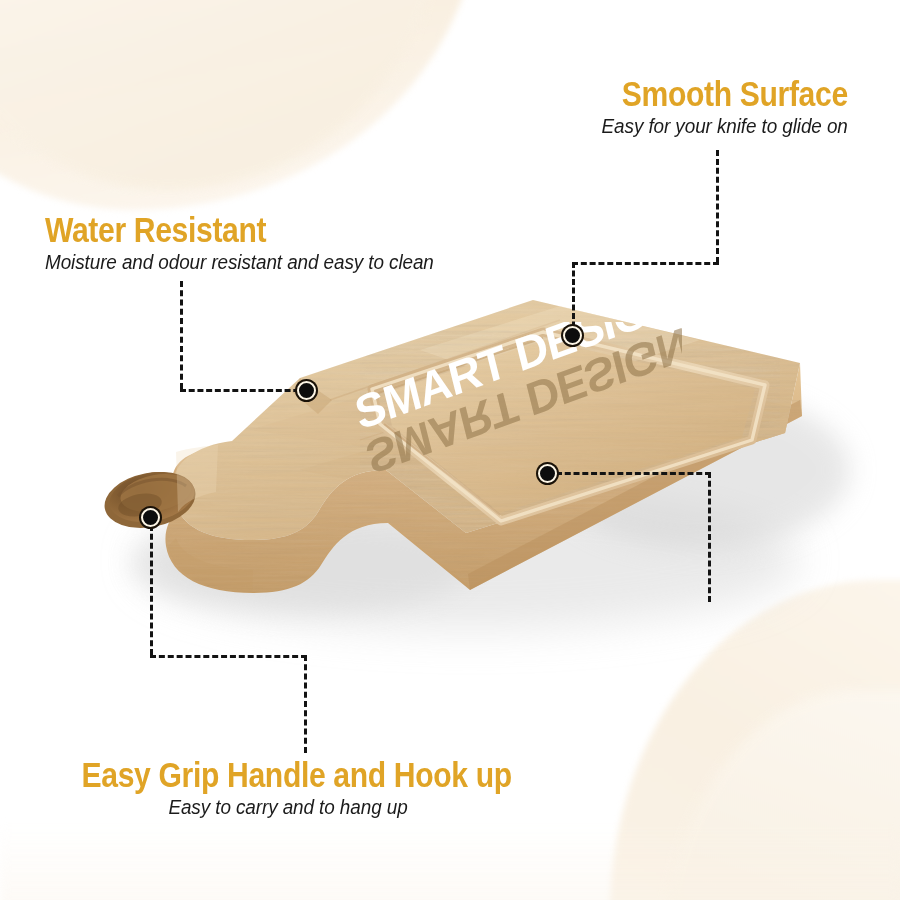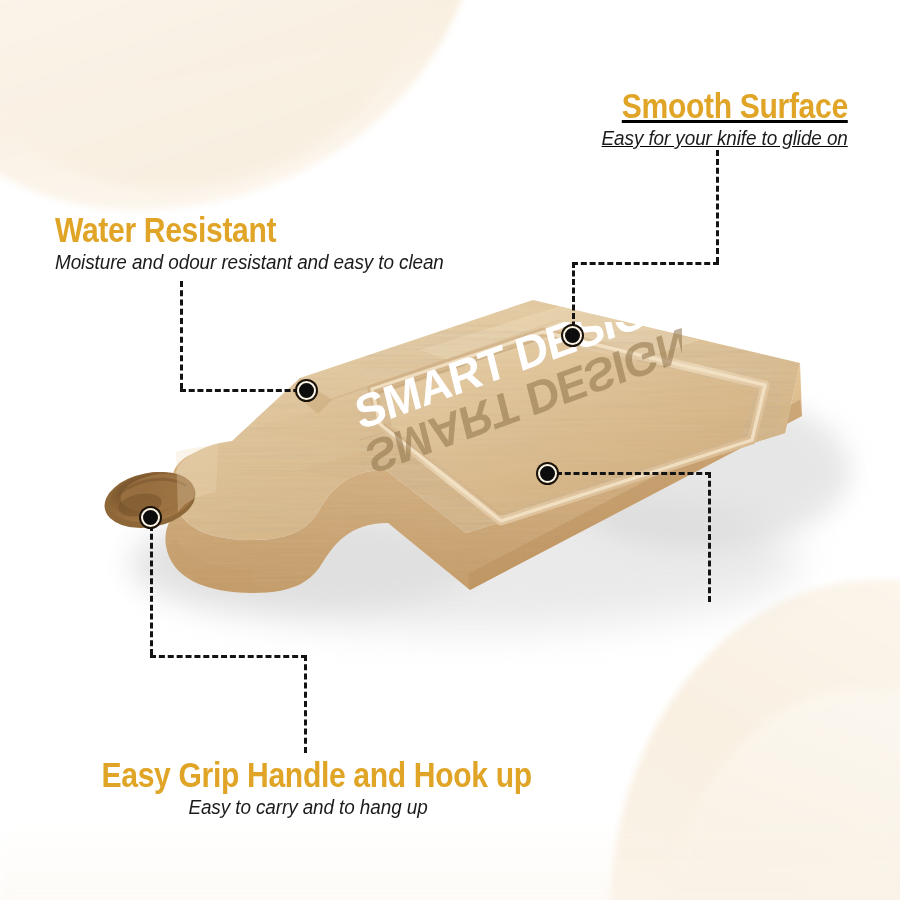--- a/index.html
+++ b/index.html
@@ -285,45 +285,45 @@
         <g transform="translate(8,108) rotate(-20) skewX(-6)">
 
           <text id="sd-reflection" x="0" y="0" transform="scale(1,-1) translate(0,-14)" font-family="'Liberation Sans Narrow','Liberation Sans',sans-serif" font-weight="bold" font-size="46" letter-spacing="-1" fill="#8f7348" opacity="0.55">SMART DESIGN</text>
 
           <text id="sd-main" x="0" y="0" font-family="'Liberation Sans Narrow','Liberation Sans',sans-serif" font-weight="bold" font-size="46" letter-spacing="-1" fill="#ffffff">SMART DESIGN</text>
         </g>
       </svg>
     </div>
   </div>
 
-  <div class="callout ta-right" id="co-smooth" style="right:52px; top:88px;text-decoration:underline;">
+  <div class="callout ta-right" id="co-smooth" style="right:52px; top:76px;">
     <div class="headline">Smooth Surface</div>
     <div class="subline">Easy for your knife to glide on</div>
   </div>
 
   <div class="lead lead-v" style="left:716px; top:150px; height:113px;"></div>
   <div class="lead lead-h" style="left:572px; top:262px; width:147px;"></div>
   <div class="lead lead-v" style="left:572px; top:262px; height:74px;"></div>
   <div class="dot" style="left:563px; top:326px;"></div>
 
-  <div class="callout ta-left" id="co-water" style="left:55px; top:212px;">
+  <div class="callout ta-left" id="co-water" style="left:45px; top:212px;">
     <div class="headline">Water Resistant</div>
     <div class="subline">Moisture and odour resistant and easy to clean</div>
   </div>
 
   <div class="lead lead-v" style="left:180px; top:281px; height:108px;"></div>
   <div class="lead lead-h" style="left:180px; top:389px; width:128px;"></div>
   <div class="dot" style="left:297px; top:381px;"></div>
 
 
   <div class="lead lead-h" style="left:556px; top:472px; width:155px;"></div>
   <div class="lead lead-v" style="left:708px; top:472px; height:130px;"></div>
   <div class="dot" style="left:538px; top:464px;"></div>
 
-  <div class="callout ta-center" id="co-grip" style="left:68px; top:757px; width:480px;">
+  <div class="callout ta-center" id="co-grip" style="left:48px; top:757px; width:480px;">
     <div class="headline">Easy Grip Handle and Hook up</div>
     <div class="subline">Easy to carry and to hang up</div>
   </div>
 
   <div class="lead lead-v" style="left:150px; top:525px; height:130px;"></div>
   <div class="lead lead-h" style="left:150px; top:655px; width:157px;"></div>
   <div class="lead lead-v" style="left:304px; top:655px; height:98px;"></div>
   <div class="dot" style="left:141px; top:508px;"></div>
 
 </div>

